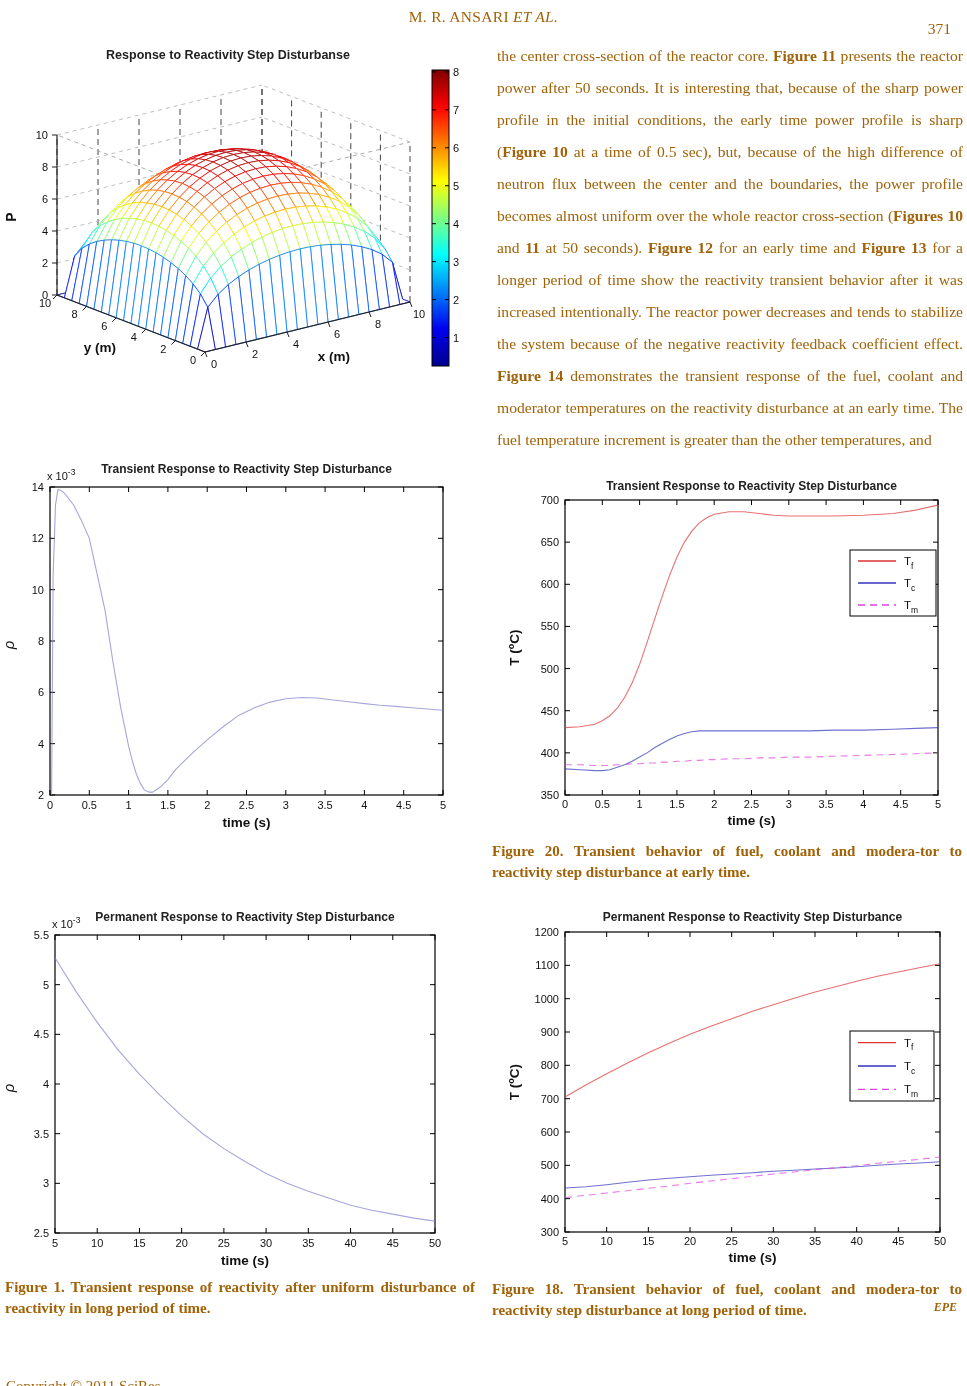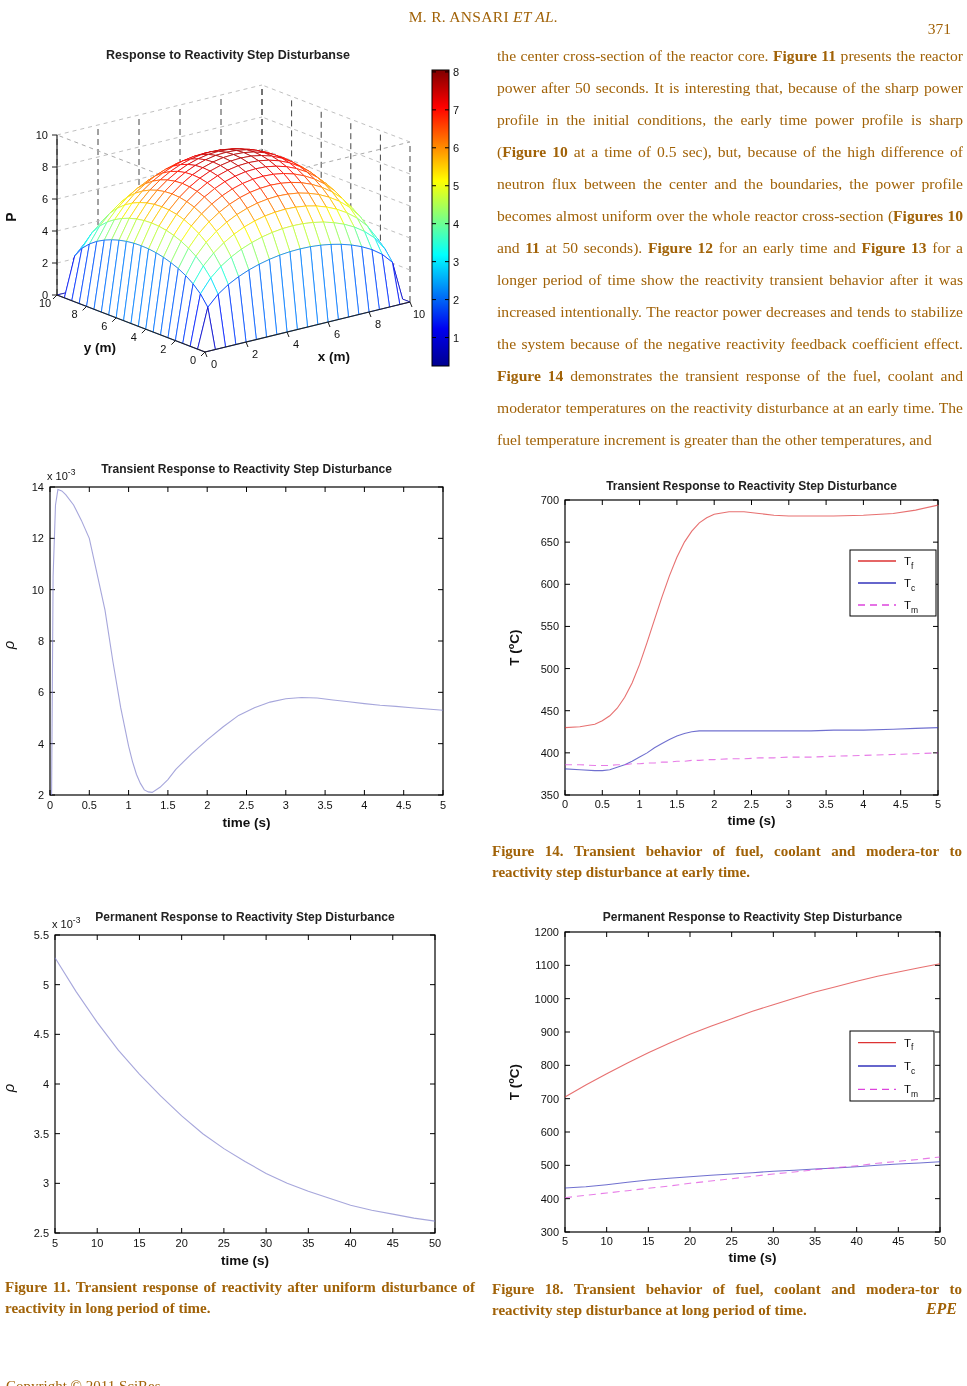--- a/index.html
+++ b/index.html
@@ -8,21 +8,21 @@
   .header{position:absolute;top:8px;left:0;width:100%;text-align:center;
           font-size:15.5px;letter-spacing:.3px;}
   .pagenum{position:absolute;top:20px;right:16px;font-size:15.5px;}
   .body-text{position:absolute;left:497px;top:40px;width:466px;margin:0;
              font-size:15.6px;line-height:32px;text-align:justify;}
   .body-text b{font-weight:bold;}
   .caption{position:absolute;margin:0;font-weight:bold;font-size:15px;line-height:21px;
            text-align:justify;width:470px;}
   .chart{position:absolute;}
   .footer-left{position:absolute;left:6px;top:1354px;font-size:15px;margin-top:24px;}
-  .footer-right{position:absolute;right:10px;top:1300px;font-size:16px;font-weight:bold;font-style:italic;}
+  .footer-right{position:absolute;right:10px;top:1300px;font-size:12px;font-weight:bold;font-style:italic;}
   svg text{font-family:"Liberation Sans", sans-serif;}
 </style>
 </head>
 <body>
 
 <div class="page">
 
   <div class="header">
     <span>M. R. ANSARI</span>
     <span style="font-style:italic">ET  AL.</span>
@@ -662,21 +662,21 @@
         <text x="49" y="85.66666666666666" font-size="11" fill="#111" text-anchor="end" font-weight="normal">5</text>
         <line x1="55" y1="32" x2="60" y2="32" stroke="#000"></line>
         <line x1="435" y1="32" x2="430" y2="32" stroke="#000"></line>
         <text x="49" y="36" font-size="11" fill="#111" text-anchor="end" font-weight="normal">5.5</text>
         <text x="245" y="18" font-size="12" fill="#222" text-anchor="middle" font-weight="bold">Permanent Response to Reactivity Step Disturbance</text>
         <text x="245" y="362" font-size="13.5" fill="#111" text-anchor="middle" font-weight="bold">time (s)</text>
         <text x="52" y="25" font-size="11" fill="#111" text-anchor="start" font-weight="normal"><tspan>x 10</tspan><tspan dy="-5" font-size="8.5">-3</tspan></text>
         <text x="14" y="185" font-size="15" fill="#111" text-anchor="middle" font-weight="normal" font-style="italic" font-family="&quot;Liberation Serif&quot;, serif" transform="rotate(-90 14 185)">ρ</text>
         <polyline points="55.0,54.8 76.1,88.6 97.2,119.4 118.3,147.2 139.4,171.1 160.6,192.9 181.7,212.8 202.8,230.7 223.9,245.6 245.0,258.5 266.1,270.4 287.2,280.3 308.3,288.3 329.4,295.2 350.6,302.2 371.7,307.2 392.8,311.1 413.9,315.1 435.0,318.1" fill="none" stroke="#8080cc" stroke-width="1.1" stroke-opacity="0.7"></polyline>
       </svg></div>
-  <p class="caption" style="left:5px;top:1277px;">Figure 11. Transient response of reactivity after uniform disturbance of reactivity in long period of time.</p>
+  <p class="caption" style="left:5px;top:1277px;">Figure 1. Transient response of reactivity after uniform disturbance of reactivity in long period of time.</p>
 
   <p class="body-text" id="body-text"><span>the center cross-section of the reactor core. </span><b>Figure 11</b><span> presents the reactor power after 50 seconds. It is interesting that, because of the sharp power profile in the initial conditions, the early time power profile is sharp (</span><b>Figure 10</b><span> at a time of 0.5 sec), but, because of the high difference of neutron flux between the center and the boundaries, the power profile becomes almost uniform over the whole reactor cross-section (</span><b>Figures 10</b><span> and </span><b>11</b><span> at 50 seconds). </span><b>Figure 12</b><span> for an early time and </span><b>Figure 13</b><span> for a longer period of time show the reactivity transient behavior after it was increased intentionally. The reactor power decreases and tends to stabilize the system because of the negative reactivity feedback coefficient effect. </span><b>Figure 14</b><span> demonstrates the transient response of the fuel, coolant and moderator temperatures on the reactivity disturbance at an early time. The fuel temperature increment is greater than the other temperatures, and</span></p>
 
   <div id="c-fig14" class="chart" style="left:487px;top:470px;width:480px;height:368px;"><svg width="480" height="368" viewBox="0 0 480 368">
         <rect x="78" y="30" width="373" height="295" fill="#fff" stroke="#000" stroke-width="1.2"></rect>
         <line x1="78" y1="325" x2="78" y2="320" stroke="#000"></line>
         <line x1="78" y1="30" x2="78" y2="35" stroke="#000"></line>
         <text x="78" y="338" font-size="11" fill="#111" text-anchor="middle" font-weight="normal">0</text>
         <line x1="115.30000000000001" y1="325" x2="115.30000000000001" y2="320" stroke="#000"></line>
         <line x1="115.30000000000001" y1="30" x2="115.30000000000001" y2="35" stroke="#000"></line>
@@ -739,21 +739,21 @@
         <polyline points="78.0,298.9 92.9,299.7 107.8,300.6 115.3,300.6 122.8,299.7 130.2,297.2 137.7,294.7 145.1,291.3 152.6,287.1 160.1,282.9 167.5,277.8 175.0,273.6 182.4,269.4 189.9,266.0 197.4,263.5 204.8,261.8 212.3,260.9 219.7,260.9 227.2,260.9 242.1,260.9 257.0,260.9 272.0,260.9 286.9,260.9 301.8,260.9 324.2,260.9 346.6,260.1 376.4,260.1 406.2,259.3 428.6,258.4 451.0,257.6" fill="none" stroke="#3333bb" stroke-width="1.1" stroke-opacity="0.7"></polyline>
         <polyline points="78.0,294.7 92.9,294.7 107.8,295.5 115.3,295.5 122.8,295.5 130.2,294.7 137.7,294.7 145.1,293.8 152.6,293.8 160.1,293.0 167.5,293.0 175.0,292.1 182.4,292.1 189.9,291.3 197.4,291.3 204.8,290.4 212.3,290.4 219.7,289.6 227.2,289.6 242.1,288.8 257.0,288.8 272.0,287.9 286.9,287.9 301.8,287.1 324.2,287.1 346.6,286.2 376.4,285.4 406.2,284.5 428.6,283.7 451.0,282.9" fill="none" stroke="#dd44dd" stroke-width="1.1" stroke-opacity="0.7" stroke-dasharray="7,5"></polyline>
         <rect x="363" y="80" width="86" height="66" fill="#fff" stroke="#000"></rect>
         <line x1="371" y1="91" x2="409" y2="91" stroke="#dd3333" stroke-width="1.4"></line>
         <text x="417" y="95" font-size="11.5" fill="#111" text-anchor="start" font-weight="normal"><tspan>T</tspan><tspan dy="3.5" font-size="8.5">f</tspan></text>
         <line x1="371" y1="113" x2="409" y2="113" stroke="#3333bb" stroke-width="1.4"></line>
         <text x="417" y="117" font-size="11.5" fill="#111" text-anchor="start" font-weight="normal"><tspan>T</tspan><tspan dy="3.5" font-size="8.5">c</tspan></text>
         <line x1="371" y1="135" x2="409" y2="135" stroke="#dd44dd" stroke-width="1.4" stroke-dasharray="7,5"></line>
         <text x="417" y="139" font-size="11.5" fill="#111" text-anchor="start" font-weight="normal"><tspan>T</tspan><tspan dy="3.5" font-size="8.5">m</tspan></text>
       </svg></div>
-  <p class="caption" style="left:492px;top:841px;">Figure 14. Transient behavior of fuel, coolant and modera-tor to reactivity step disturbance at early time.</p>
+  <p class="caption" style="left:492px;top:841px;">Figure 20. Transient behavior of fuel, coolant and modera-tor to reactivity step disturbance at early time.</p>
 
   <div id="c-fig15" class="chart" style="left:487px;top:903px;width:480px;height:372px;"><svg width="480" height="372" viewBox="0 0 480 372">
         <rect x="78" y="29" width="375" height="300" fill="#fff" stroke="#000" stroke-width="1.2"></rect>
         <line x1="78" y1="329" x2="78" y2="324" stroke="#000"></line>
         <line x1="78" y1="29" x2="78" y2="34" stroke="#000"></line>
         <text x="78" y="342" font-size="11" fill="#111" text-anchor="middle" font-weight="normal">5</text>
         <line x1="119.66666666666666" y1="329" x2="119.66666666666666" y2="324" stroke="#000"></line>
         <line x1="119.66666666666666" y1="29" x2="119.66666666666666" y2="34" stroke="#000"></line>
         <text x="119.66666666666666" y="342" font-size="11" fill="#111" text-anchor="middle" font-weight="normal">10</text>
         <line x1="161.33333333333331" y1="329" x2="161.33333333333331" y2="324" stroke="#000"></line>

